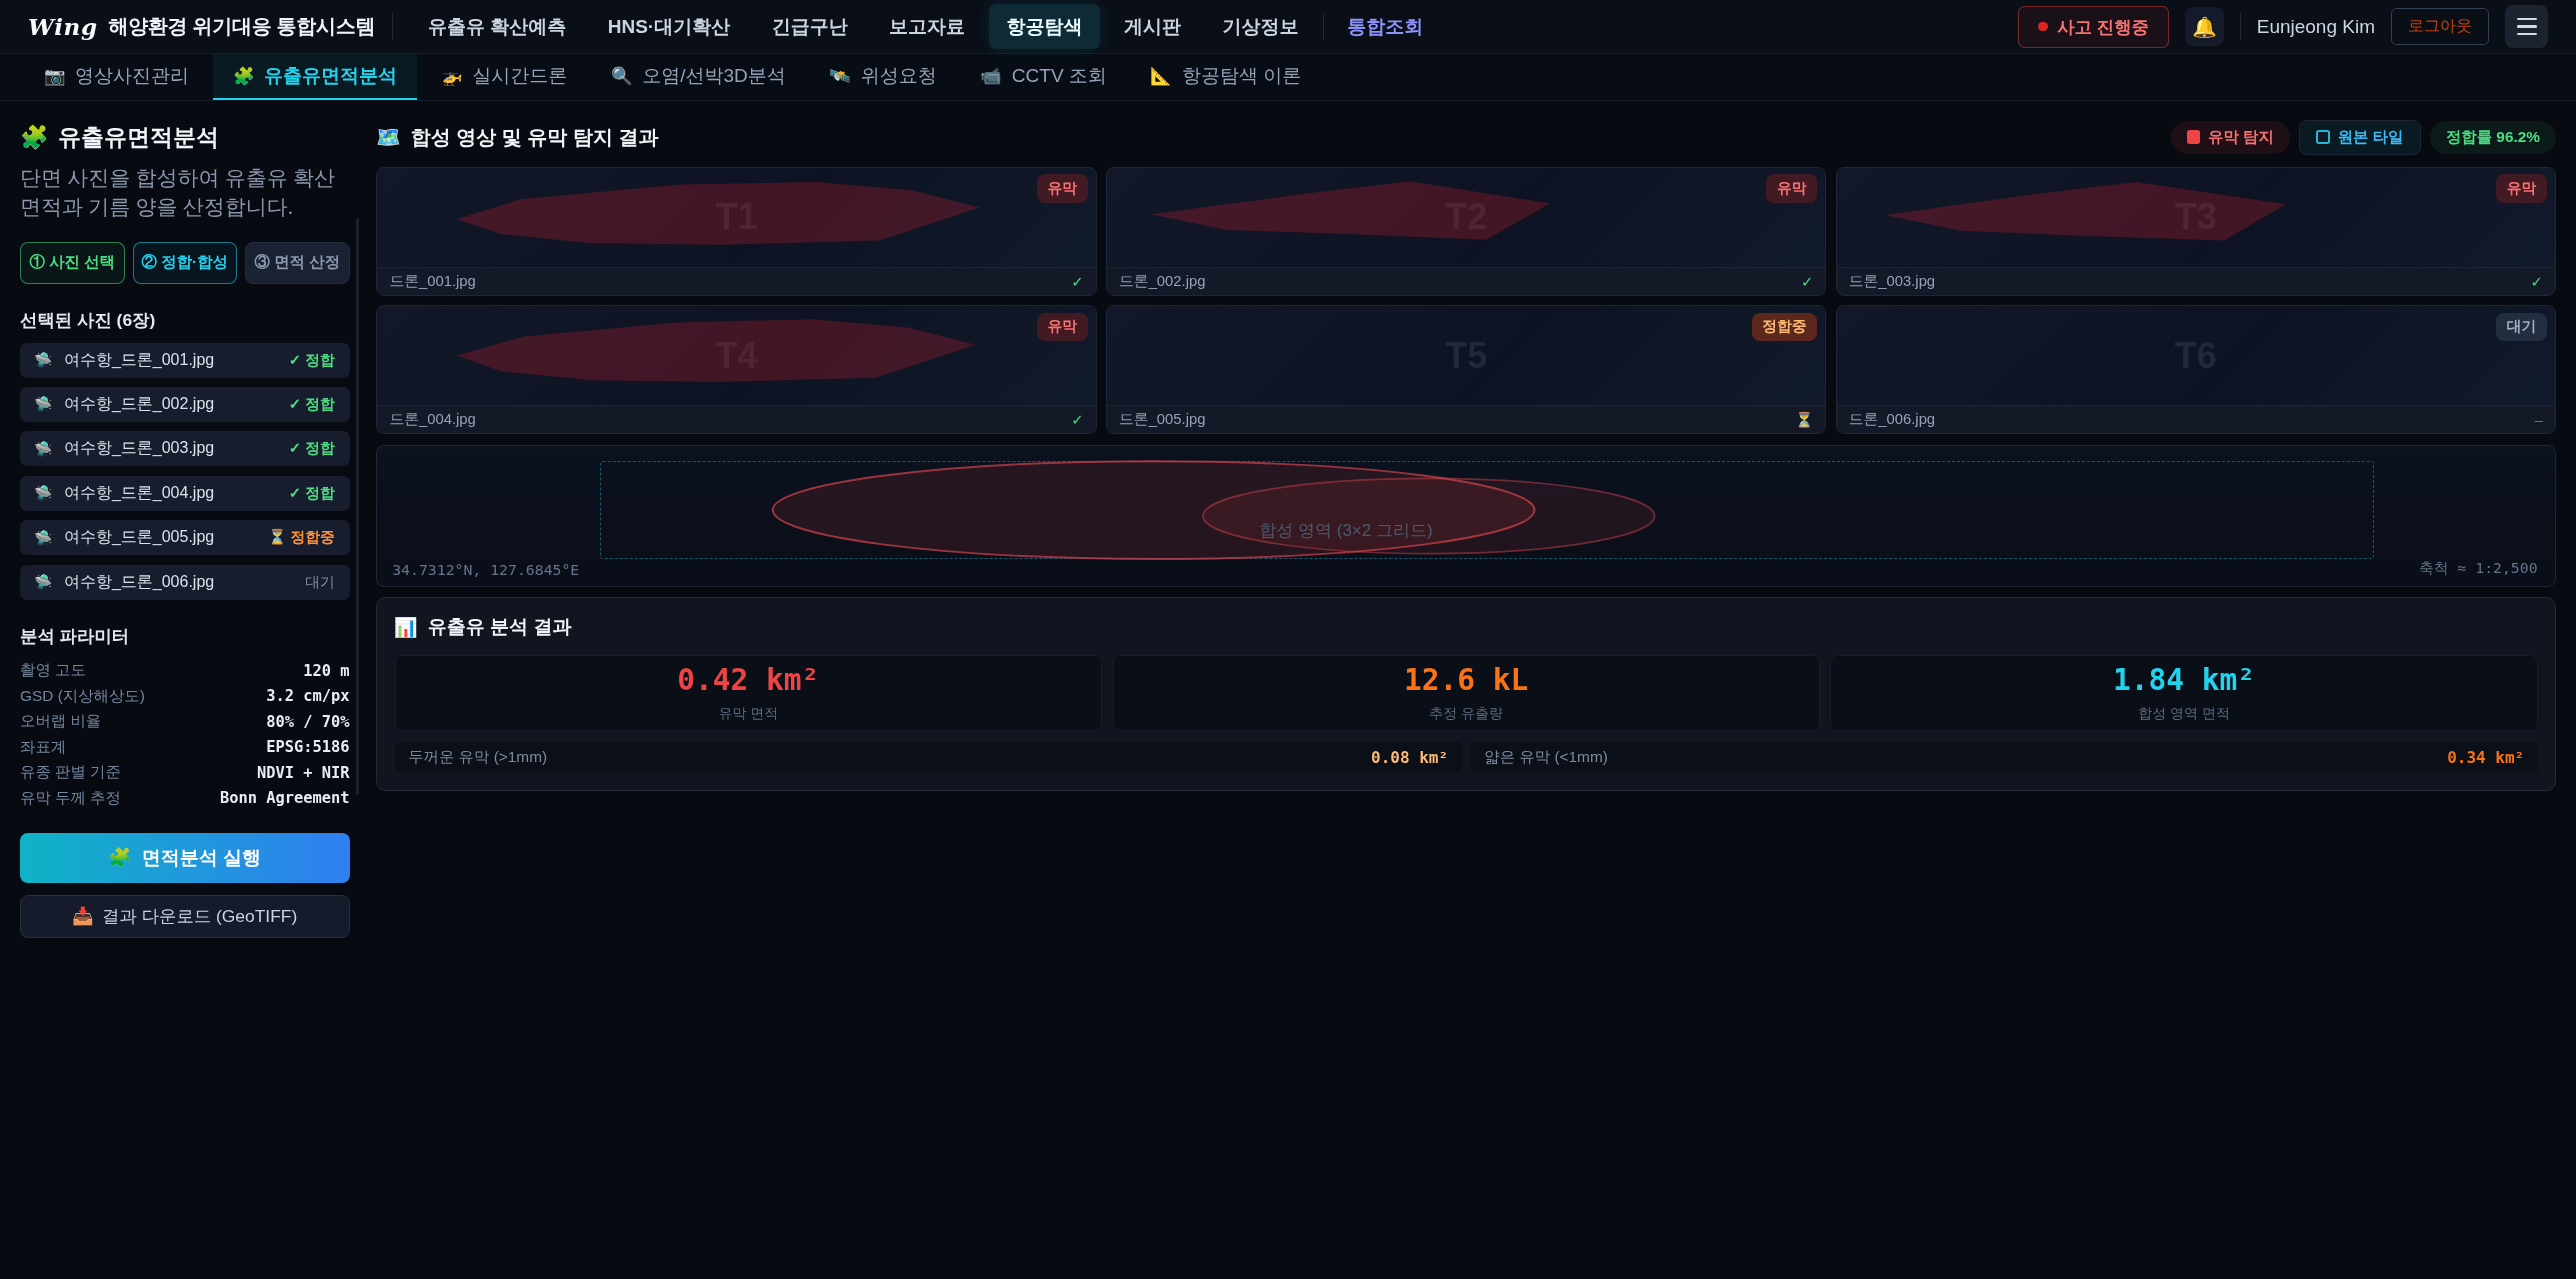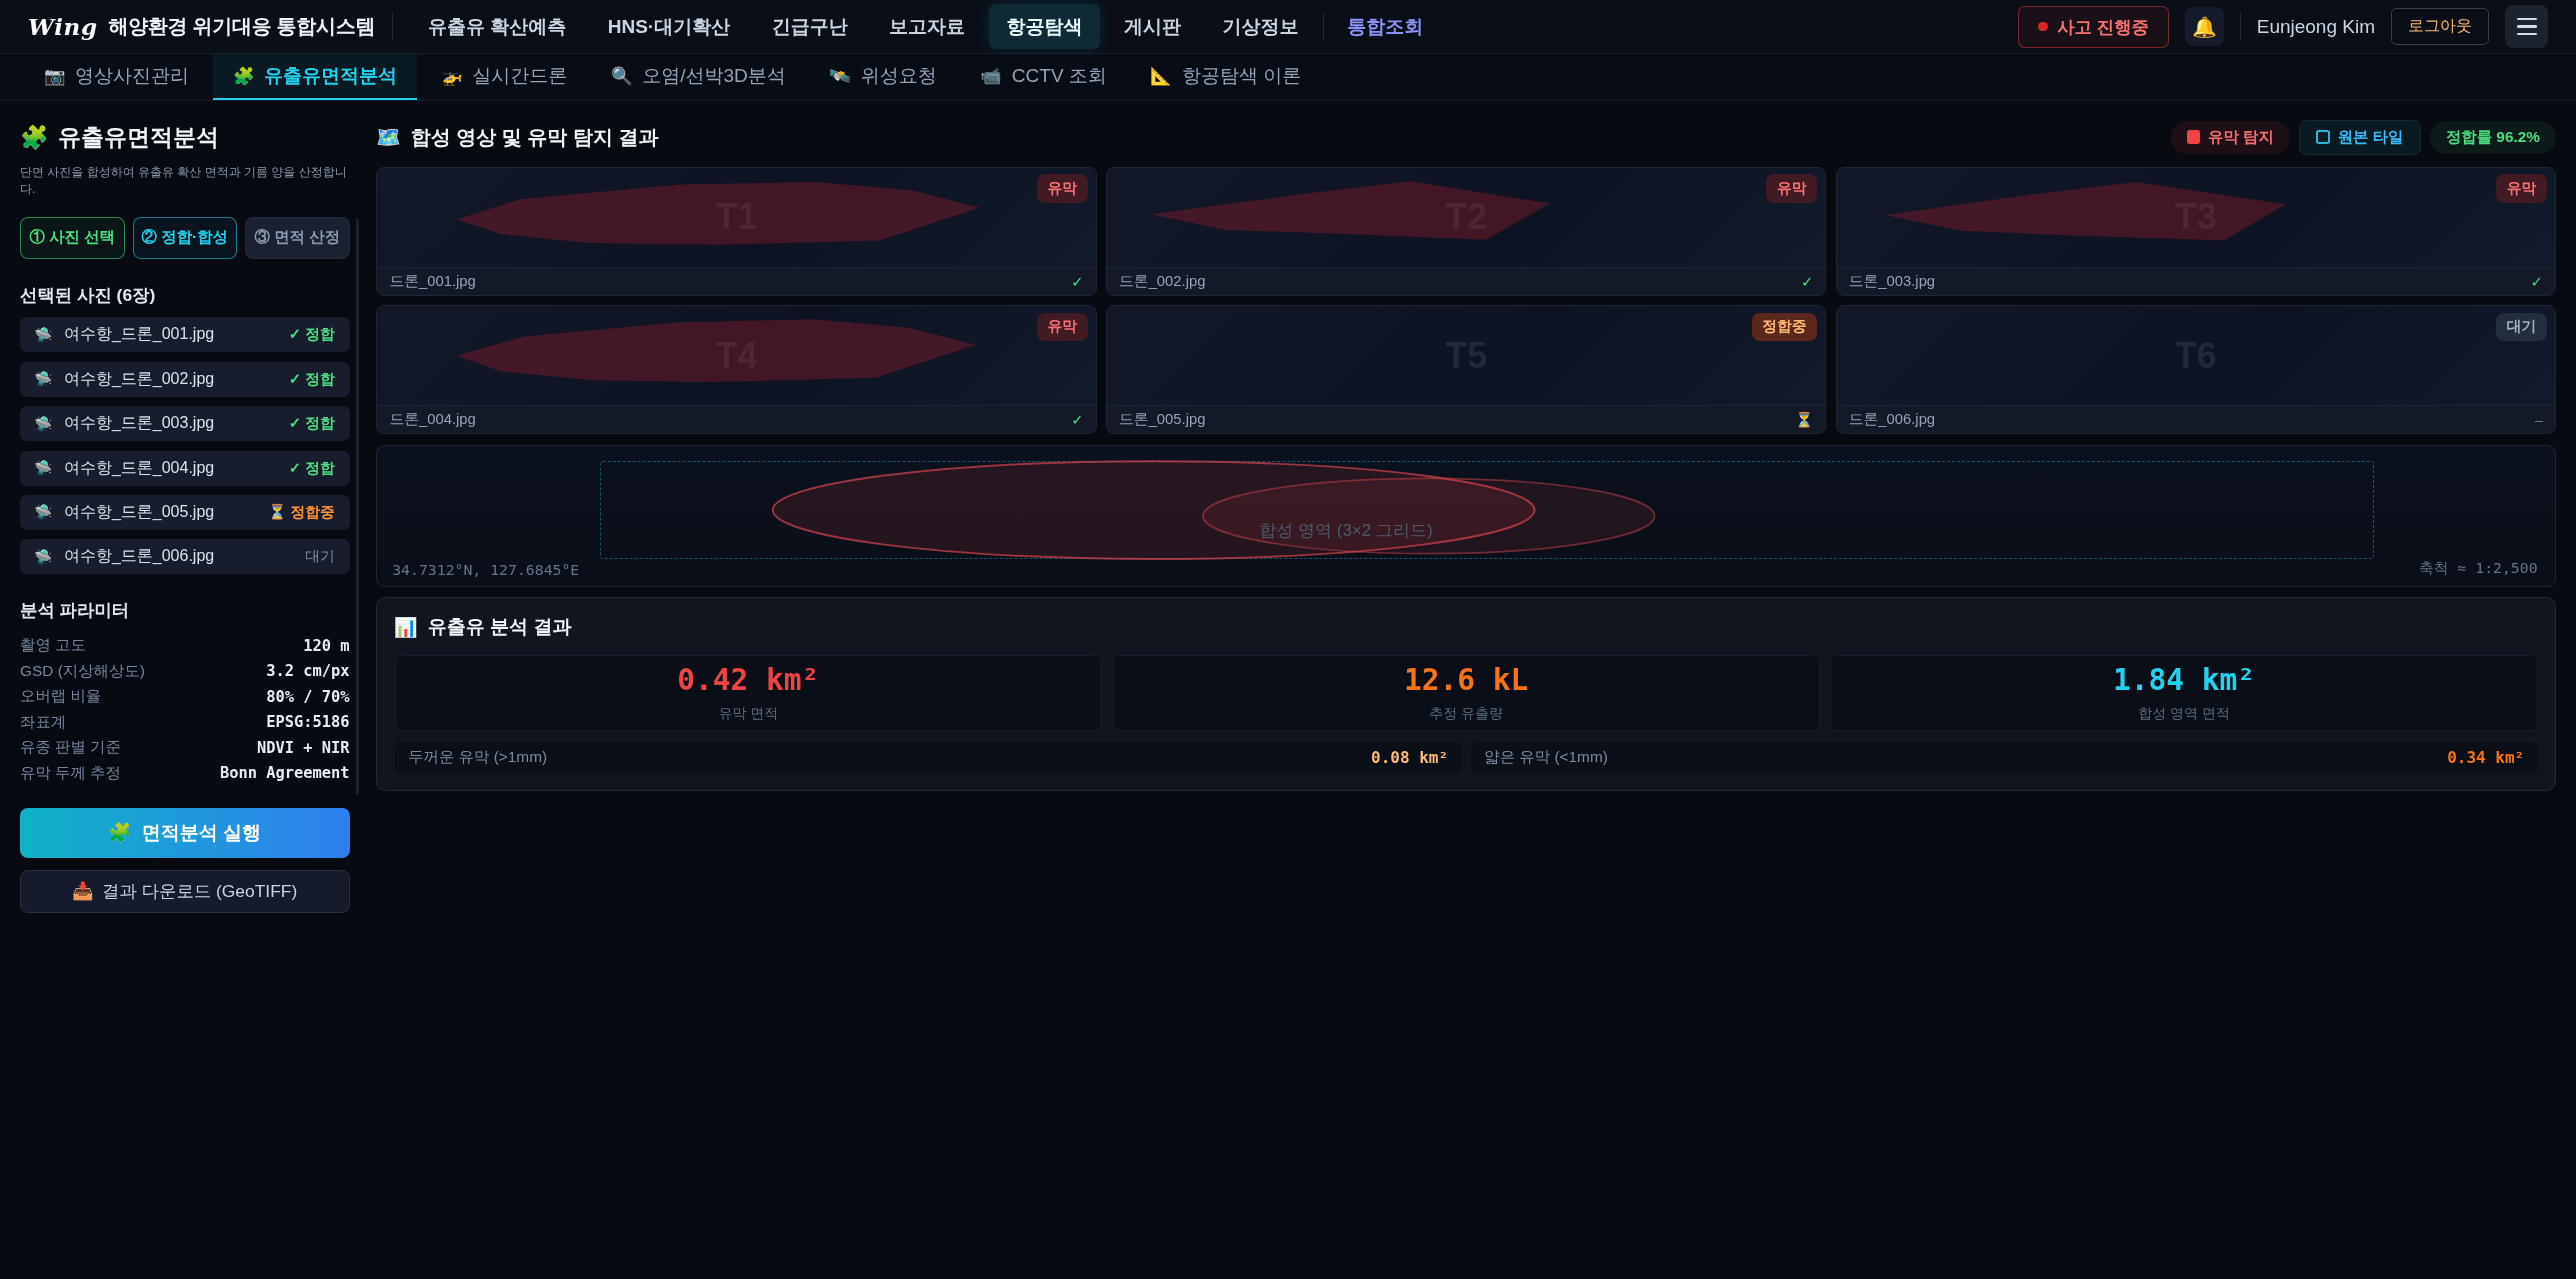--- a/index.html
+++ b/index.html
@@ -14,39 +14,39 @@
   .v-div { width:0.7px; height:27px; background:#222b3c; }
   .nav { display:flex; align-items:center; gap:6.7px; }
   .nav-item { padding:9.4px 17.4px; font-size:19px; font-weight:600; color:#cbd5e1; border-radius:6.7px; cursor:pointer; white-space:nowrap; }
   .nav-item.active { background:rgba(34,211,238,0.14); color:#eafcff; box-shadow:0 0 16px rgba(34,211,238,0.12); }
   .nav-item.special { color:#8b93f8; }
   .top-right { margin-left:auto; display:flex; align-items:center; gap:16px;padding-left:44px; }
   .incident-badge { display:flex; align-items:center; gap:9.4px; padding:8px 19px; border:0.7px solid rgba(239,68,68,0.45); background:rgba(127,29,29,0.14); border-radius:6.7px; font-size:17.4px; font-weight:700; color:#f87171; }
   .incident-dot { width:9.4px; height:9.4px; border-radius:50%; background:#dc2626; }
   .bell-btn { width:39px; height:39px; border-radius:8px; background:#151b2a; display:flex; align-items:center; justify-content:center; font-size:20px; cursor:pointer; }
   .user-name { font-size:19px; color:#cbd5e1; }
-  .logout-btn { padding:6.7px 16px; border:0.7px solid #334155; border-radius:5.4px; font-size:16px; color:#fdba74; background:transparent; cursor:pointer; }
+  .logout-btn { padding:6.7px 16px; border:0.7px solid #334155; border-radius:5.4px; font-size:16px; color:#c2410c; background:transparent; cursor:pointer; }
   .hamburger { width:43px; height:43px; border-radius:8px; background:#1b2230; display:flex; flex-direction:column; align-items:center; justify-content:center; gap:4.7px; cursor:pointer; }
   .hamburger span { width:20px; height:2.7px; border-radius:1.3px; background:#d3dbe6; }
 
   
   .subtabs { height:47px; display:flex; align-items:stretch; padding:0 24px; gap:4px; background:#080c14; border-bottom:0.7px solid #141b28; }
   .subtab { display:flex; align-items:center; gap:9.4px; padding:0 20px; font-size:19px; color:#94a3b8; cursor:pointer; border-bottom:2.7px solid transparent; white-space:nowrap; }
   .subtab .ticon { font-size:17.4px; }
   .subtab.active { color:#22d3ee; background:rgba(34,211,238,0.07); border-bottom-color:#22d3ee; font-weight:700; }
 
   
   .content { display:flex; align-items:flex-start; padding:16px 20px; gap:17.4px; }
   .sidebar { width:339px; flex-shrink:0; position:relative; padding-right:9.4px; }
   .sidebar-scroll { position:absolute; right:0; top:101px; width:3.4px; height:577px; border-radius:2px; background:rgba(148,163,184,0.14); }
   .main { flex:1; min-width:0; }
 
   
   .sb-title { display:flex; align-items:center; gap:9.4px; font-size:23px; font-weight:700; color:#f1f5f9; margin-top:5.4px; }
-  .sb-desc { font-size:12px; color:#8b98ad; margin:10.7px 0 19px; line-height:1.4; }
+  .sb-desc { font-size:21px; color:#8b98ad; margin:10.7px 0 19px; line-height:1.4;font-family:Liberation Serif, serif; }
   .steps { display:flex; gap:8px; }
   .step { flex:1; height:42px; display:flex; align-items:center; justify-content:center; border-radius:8px; font-size:15.4px; font-weight:700; white-space:nowrap; cursor:pointer; }
   .step.s1 { color:#4ade80; border:1.3px solid rgba(74,222,128,0.55); background:rgba(74,222,128,0.06); }
   .step.s2 { color:#22d3ee; border:1.3px solid rgba(34,211,238,0.55); background:rgba(34,211,238,0.06); }
   .step.s3 { color:#8b98ad; border:1.3px solid #232c3e; background:#1a2232; }
   .sb-section { font-size:17.4px; font-weight:700; color:#e2e8f0; margin:24px 0 10.7px; }
   .file-list { display:flex; flex-direction:column; gap:9.4px; }
   .file-item { height:35px; display:flex; align-items:center; gap:10.7px; padding:0 14.8px; background:#171d2c; border-radius:6.7px; cursor:pointer; }
   .file-icon { font-size:14.8px; }
   .file-name { font-size:16px; color:#dbe2ec; }

